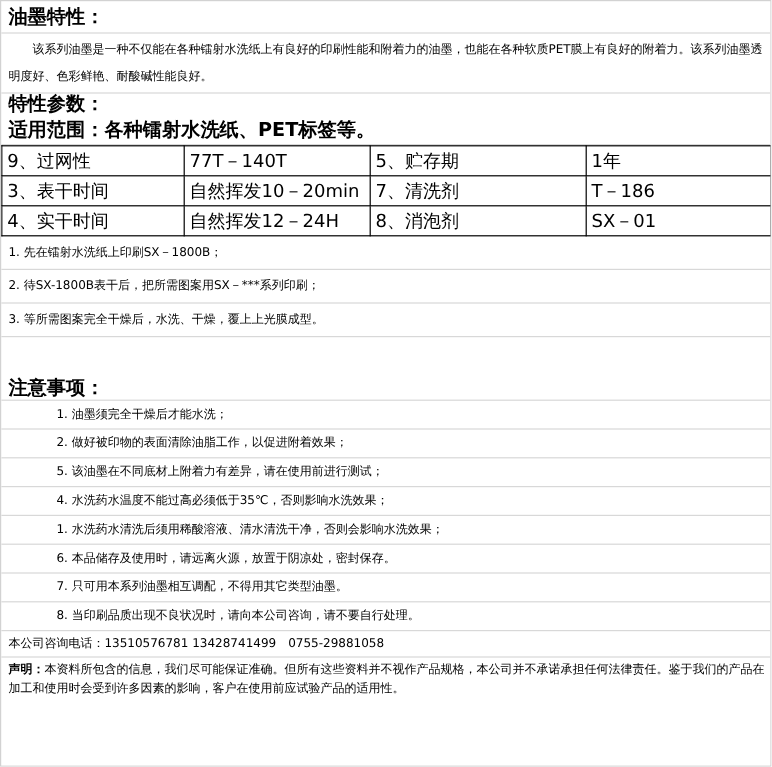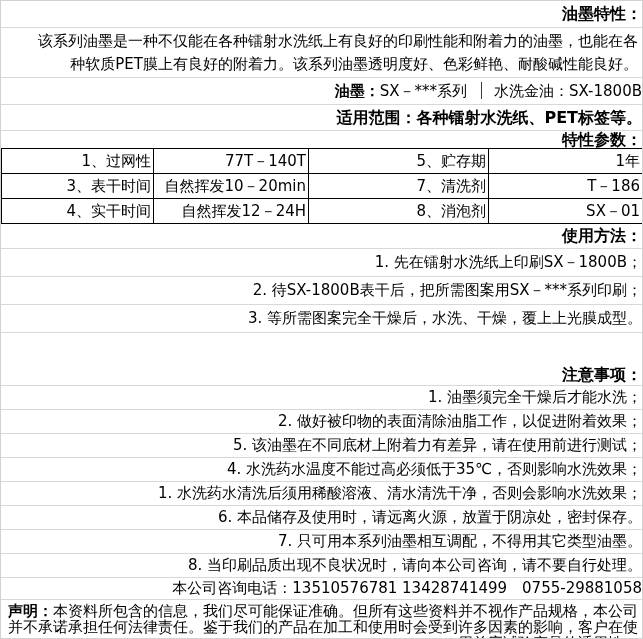--- a/index.html
+++ b/index.html
@@ -1,32 +1,32 @@
 <!DOCTYPE html>
 <html><head>
 <meta charset="utf-8">
 <style>
-  * { margin:0; padding:0; box-sizing:border-box;text-align:right; }
+  * { margin:0; padding:0; box-sizing:border-box; }
   body {
     background:#ffffff;
     font-family:"DejaVu Sans","Liberation Sans",sans-serif;
     color:#000000;
   }
   .doc {
     width:643px; height:639px;
     border:1px solid #d2d2d2;
     background:#ffffff;
     overflow:hidden;
   }
   .row {
     border-bottom:1px solid #d8d8d8;
     padding-left:6px;
     overflow:hidden;
     white-space:nowrap;
-    font-size:15px;
+    font-size:10px;
   }
   .b { font-weight:bold; }
   .sec-title { font-weight:bold; font-size:16px; }
   .h27 { height:27px; line-height:26px; }
   .para {
     height:50px; line-height:23px; padding:2px 4px 0 6px;
     text-indent:2em; white-space:normal;
   }
   .h26 { height:26px; line-height:25px; }
   .hdr-tight { height:17px; line-height:17px; border-bottom:none; }
@@ -57,60 +57,56 @@
 </style>
 </head>
 <body>
 
 <div class="doc">
 
   <div class="row sec-title h27">油墨特性：</div>
 
   <div class="row para">该系列油墨是一种不仅能在各种镭射水洗纸上有良好的印刷性能和附着力的油墨，也能在各种软质PET膜上有良好的附着力。该系列油墨透明度好、色彩鲜艳、耐酸碱性能良好。</div>
 
-  <div class="row h27">
-    <span class="b">油墨：</span><span>SX－***系列</span><span class="vdiv"></span><span>水洗金油：</span><span>SX-1800B</span>
-  </div>
+
+  <div class="row sec-title hdr-tight">特性参数：</div>
 
   <div class="row sec-title h26">
     <span>适用范围：</span><span>各种镭射水洗纸、PET标签等。</span>
   </div>
-
-  <div class="row sec-title hdr-tight">特性参数：</div>
 
   <table class="params">
     <colgroup>
       <col class="c1">
         <col class="c2">
         <col class="c3">
         <col class="c4">
     </colgroup>
     <tbody>
       <tr>
-        <td>1、过网性</td>
+        <td>9、过网性</td>
         <td>77T－140T</td>
         <td>5、贮存期</td>
         <td>1年</td>
       </tr>
       <tr>
         <td>3、表干时间</td>
         <td>自然挥发10－20min</td>
         <td>7、清洗剂</td>
         <td>T－186</td>
       </tr>
       <tr>
         <td>4、实干时间</td>
         <td>自然挥发12－24H</td>
         <td>8、消泡剂</td>
         <td>SX－01</td>
       </tr>
     </tbody>
   </table>
 
-  <div class="row sec-title usage-h">使用方法：</div>
 
   <div class="row item29">1. 先在镭射水洗纸上印刷SX－1800B；</div>
   <div class="row item29">2. 待SX-1800B表干后，把所需图案用SX－***系列印刷；</div>
   <div class="row item29">3. 等所需图案完全干燥后，水洗、干燥，覆上上光膜成型。</div>
 
   <div class="row sec-title notes-h">注意事项：</div>
 
   <div class="row item24">1. 油墨须完全干燥后才能水洗；</div>
   <div class="row item24">2. 做好被印物的表面清除油脂工作，以促进附着效果；</div>
   <div class="row item24">5. 该油墨在不同底材上附着力有差异，请在使用前进行测试；</div>

